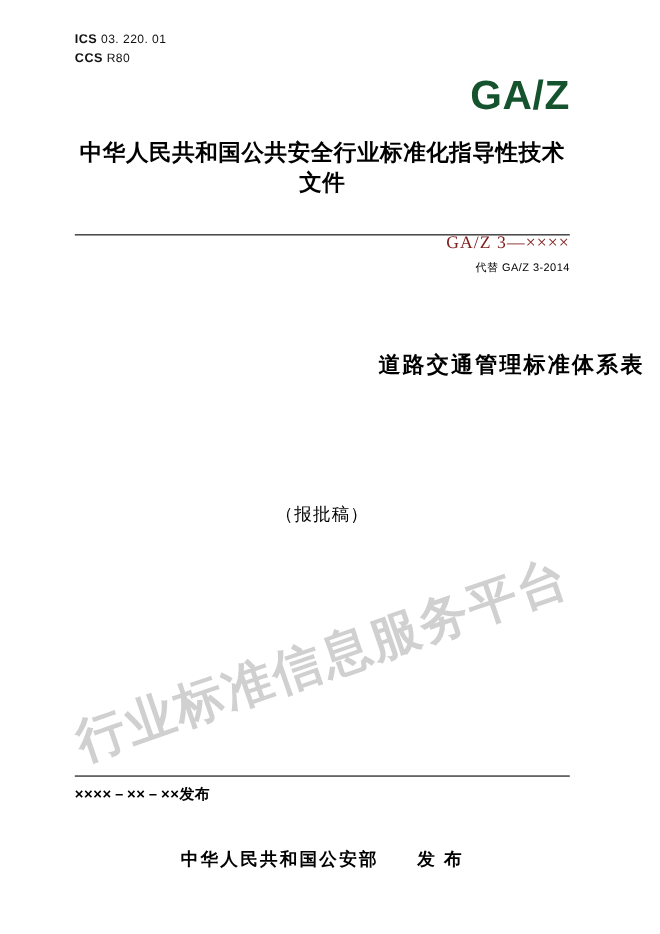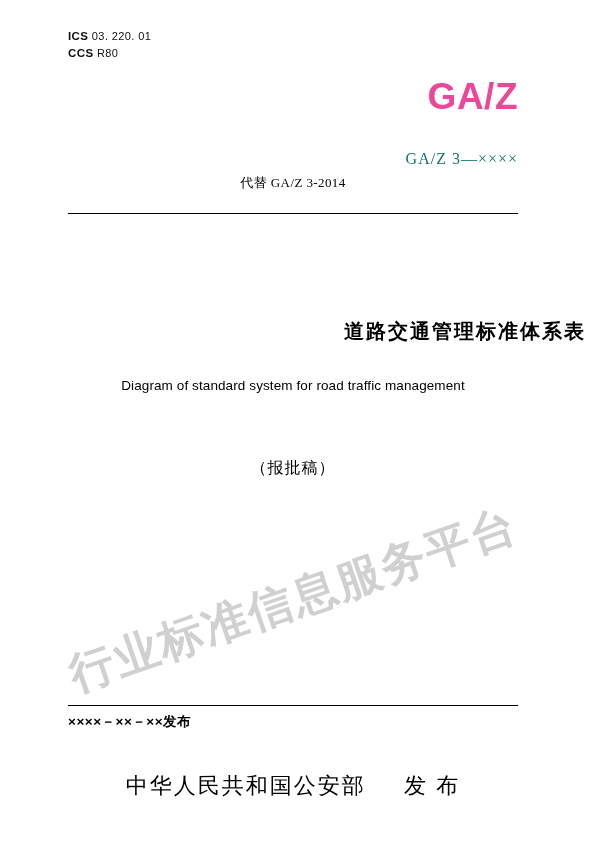--- a/index.html
+++ b/index.html
@@ -39,44 +39,44 @@
   .ics-line .lbl {
     font-weight: bold;
     font-size: 11.5px;
   }
   .ga-z-big {
     text-align: right;
     font-family: "Liberation Sans", sans-serif;
     font-weight: bold;
     font-size: 37px;
     letter-spacing: 0.5px;
-    margin-top: 14px;
-    color: #ec4899;
+    margin-top: 4px;
+    color: #14532d;
   }
   .doc-type {
     text-align: center;
     font-family: "Liberation Sans", sans-serif;
     font-weight: bold;
     font-size: 20.5px;
     letter-spacing: 0.5px;
     margin-top: 16px;
     color: #000;
   }
   .std-no {
     text-align: right;
     font-family: "Liberation Serif", serif;
     font-size: 16px;
     letter-spacing: 1px;
     margin-top: 32px;
-    color: #0f766e;
+    color: #7f1d1d;
   }
   .replaces {
-    text-align: center;
-    font-family: Liberation Serif, serif;
-    font-size: 13px;
+    text-align: right;
+    font-family: Liberation Sans, sans-serif;
+    font-size: 10px;
     letter-spacing: 0.4px;
     margin-top: 6px;
     color: #000;
   }
   .rule-top {
     position: absolute;
     left: 68px;
     right: 68px;
     top: 213px;
     border-top: 1.6px solid #000;
@@ -156,22 +156,22 @@
     letter-spacing: 0.5px;
     color: #000;
   }
   .issuer {
     position: absolute;
     left: 0;
     right: 0;
     top: 771px;
     text-align: center;
     font-family: "Liberation Sans", sans-serif;
-    font-weight: normal;
-    font-size: 22px;
+    font-weight: bold;
+    font-size: 16px;
     letter-spacing: 2px;
     color: #000;
   }
   .issuer .gap {
     display: inline-block;
     width: 22px;
   }
 </style>
 </head>
 <body>
@@ -183,29 +183,29 @@
       <span class="lbl">ICS</span>
       <span>03. 220. 01</span>
     </div>
     <div class="ics-line">
       <span class="lbl">CCS</span>
       <span>R80</span>
     </div>
 
     <div class="ga-z-big">GA/Z</div>
 
+    <div class="doc-type">中华人民共和国公共安全行业标准化指导性技术文件</div>
 
     <div class="std-no">GA/Z 3—××××</div>
     <div class="replaces">代替 GA/Z 3-2014</div>
   </div>
 
   <div class="rule-top"></div>
 
   <div class="title-cn">道路交通管理标准体系表</div>
-  <div class="title-en">Diagram of standard system for road traffic management</div>
   <div class="draft-note">（报批稿）</div>
 
   <div class="watermark">行业标准信息服务平台</div>
 
   <div class="rule-bottom"></div>
 
   <div class="footer-dates">
     <span>××××－××－××发布</span>
   </div>
 

